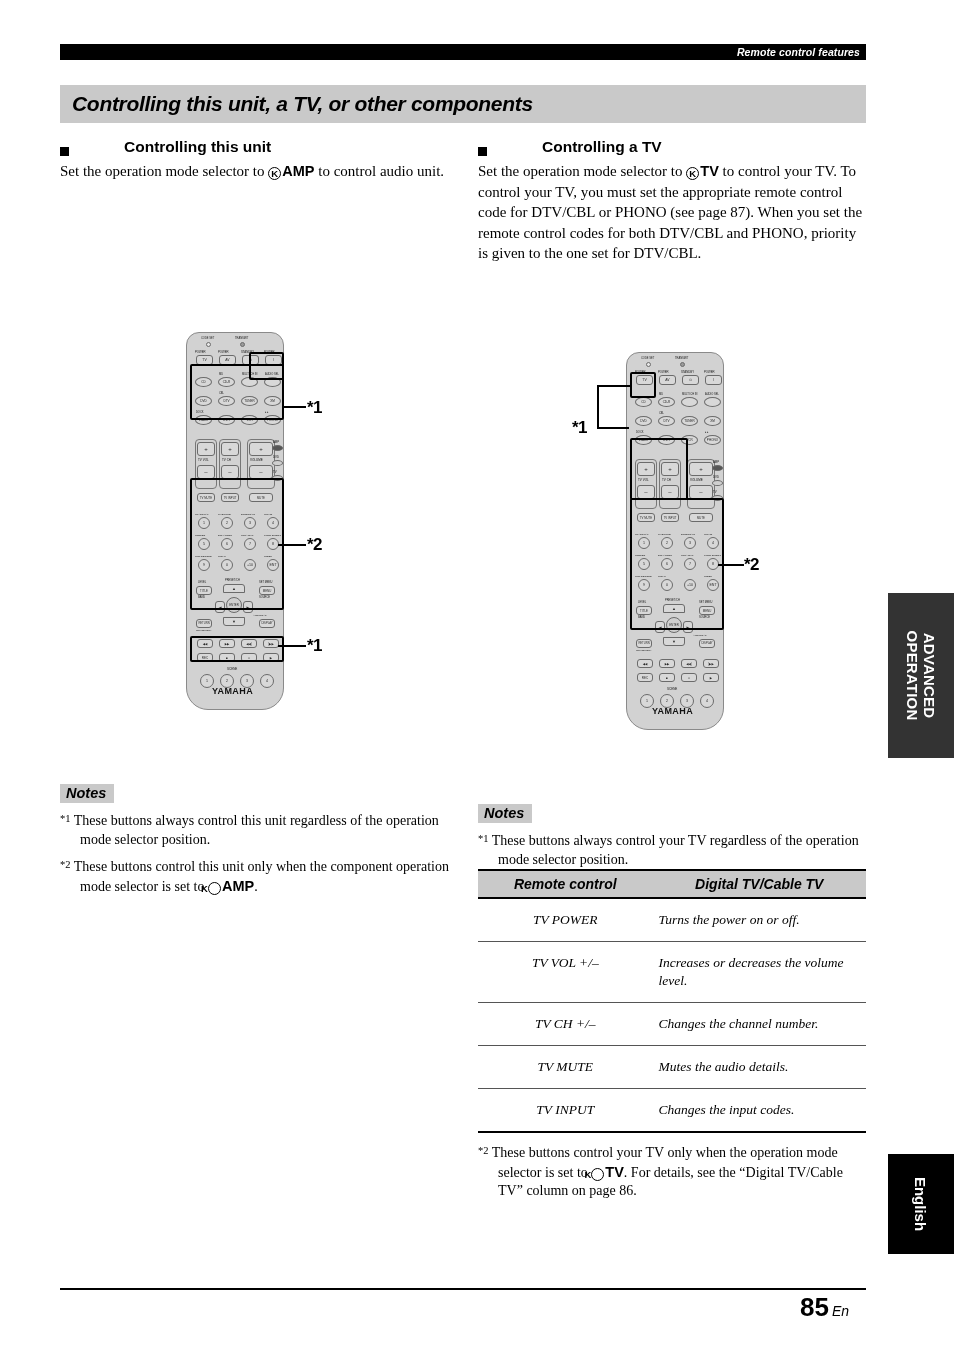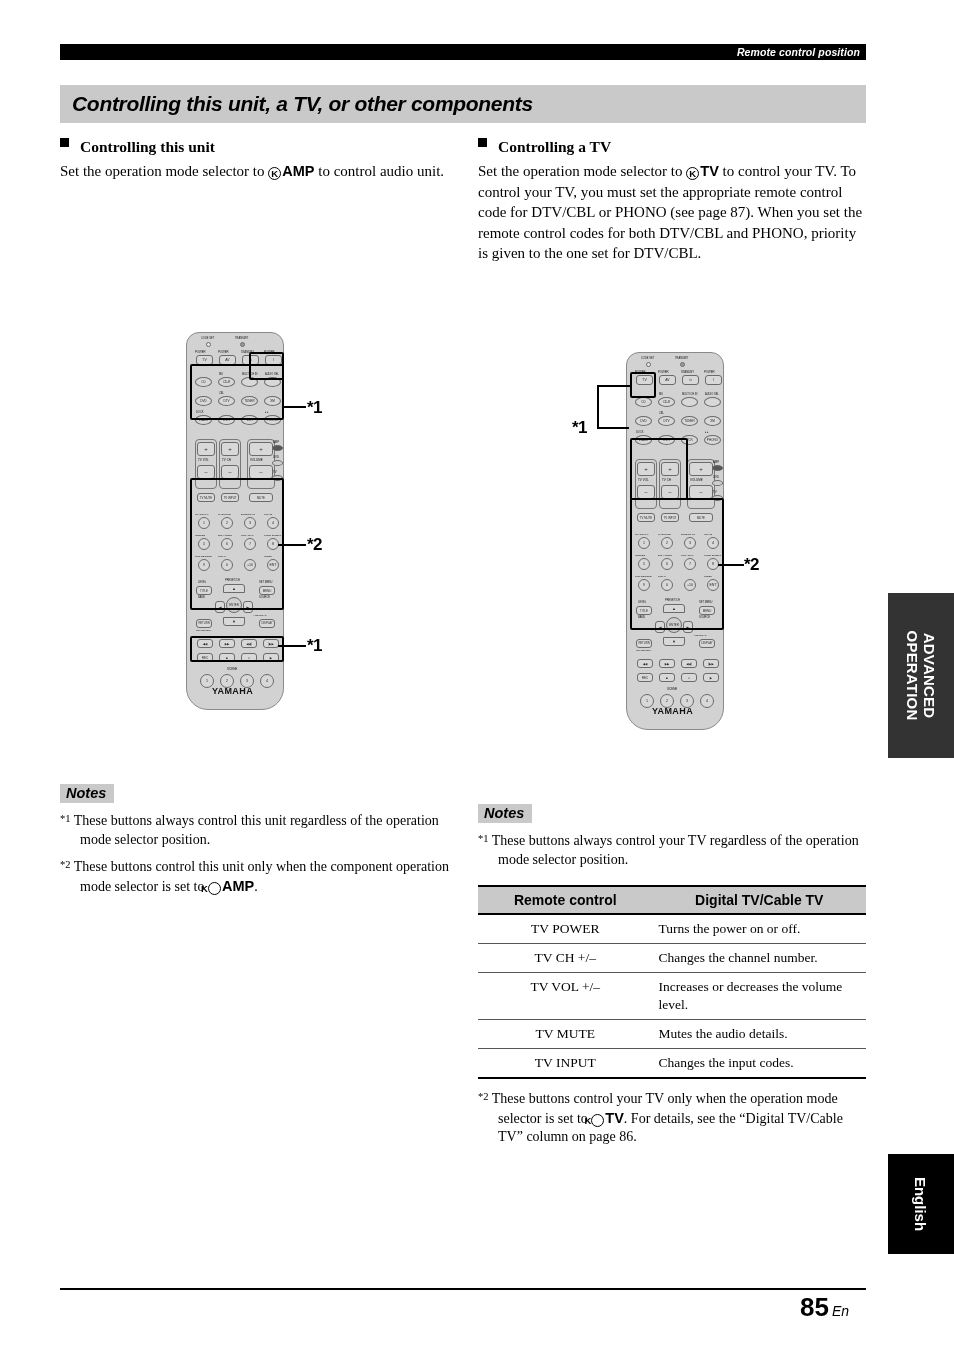--- a/index.html
+++ b/index.html
@@ -34,23 +34,23 @@
     font-family: "Liberation Sans", sans-serif;
     font-weight: bold; font-style: italic; font-size: 21px; line-height: 26px;
     letter-spacing: -.3px; white-space: nowrap;
   }
 
   
   .col-l { position: absolute; left: 60px; top: 138px; width: 400px; }
   .col-r { position: absolute; left: 478px; top: 138px; width: 388px; }
 
   .sec-head {
-    font-family: Liberation Serif, serif;
+    font-family: Liberation Sans, sans-serif;
     font-weight: bold; font-size: 15.5px; line-height: 18px;
-    margin-bottom: 5px; display: flex; align-items: flex-start;
+    margin-bottom: 5px; display: flex; align-items: flex-end; gap: 44px;
   }
   .sq { width: 9px; height: 9px; background: #000; display: inline-block; margin-right: 11px; }
 
   p.body {
     font-size: 15px; line-height: 20.5px; text-align: left;
   }
   .kk {
     display: inline-block; width: 13px; height: 13px; line-height: 11px;
     border: 1.4px solid #000; border-radius: 50%;
     font-family: "Liberation Sans", sans-serif; font-weight: bold;
@@ -97,27 +97,27 @@
   .notes-tag {
     display: inline-block; background: #c9c9c9; padding: 1px 8px 2px 6px;
     font-family: "Liberation Sans", sans-serif; font-weight: bold; font-style: italic;
     font-size: 14.5px;
   }
   .note { font-size: 14px; line-height: 18.5px; margin-top: 7px;
           padding-left: 20px; text-indent: -20px; }
   .note sup { font-size: 10.5px; vertical-align: 3px; }
 
   
-  table.tv { border-collapse: collapse; width: 100%; margin-top: 16px; font-size: 13.5px; }
+  table.tv { border-collapse: collapse; width: 100%; margin-top: 0; font-size: 13.5px; font-style: italic; }
   table.tv thead th {
     background: #c9c9c9; font-family: "Liberation Sans", sans-serif; font-weight: bold;
     font-size: 14px; padding: 5px 4px; text-align: center;
     border-top: 2.2px solid #000; border-bottom: 2.2px solid #000;
   }
-  table.tv td { padding: 5px 6px; border-bottom: 1px solid #555; line-height: 18px; vertical-align: top; }
+  table.tv td { padding: 12px 6px; border-bottom: 1px solid #555; line-height: 18px; vertical-align: top; }
   table.tv td.c1 { width: 45%; text-align: center; }
   table.tv tr:last-child td { border-bottom: 2.2px solid #000; }
 
   
   .tab-adv {
     position: absolute; left: 888px; top: 593px; width: 66px; height: 165px;
     background: #333;
   }
   .tab-adv span {
     position: absolute; left: 0; top: 0; width: 165px; height: 66px;
@@ -144,21 +144,21 @@
     font-family: "Liberation Sans", sans-serif; font-weight: bold; font-size: 26px;
   }
   .pageno em { font-size: 14px; font-weight: normal; font-style: italic; margin-left: 3px; }
 </style>
 </head>
 <body>
 
 <div class="page">
 
   <div class="runhead">
-    <span class="runhead-text">Remote control position</span>
+    <span class="runhead-text">Remote control features</span>
   </div>
 
   <div class="titlebar">
     <h1>Controlling this unit, a TV, or other components</h1>
   </div>
 
   <div class="col-l">
     <div class="sec-head">
       <span class="sq"></span>
       <span>Controlling this unit</span>
@@ -445,26 +445,26 @@
           <th>Remote control</th>
           <th>Digital TV/Cable TV</th>
         </tr>
       </thead>
       <tbody id="tvRows">
           <tr>
             <td class="c1">TV POWER</td>
             <td>Turns the power on or off.</td>
           </tr>
           <tr>
+            <td class="c1">TV VOL +/–</td>
+            <td>Increases or decreases the volume level.</td>
+          </tr>
+          <tr>
             <td class="c1">TV CH +/–</td>
             <td>Changes the channel number.</td>
-          </tr>
-          <tr>
-            <td class="c1">TV VOL +/–</td>
-            <td>Increases or decreases the volume level.</td>
           </tr>
           <tr>
             <td class="c1">TV MUTE</td>
             <td>Mutes the audio details.</td>
           </tr>
           <tr>
             <td class="c1">TV INPUT</td>
             <td>Changes the input codes.</td>
           </tr>
         </tbody>

